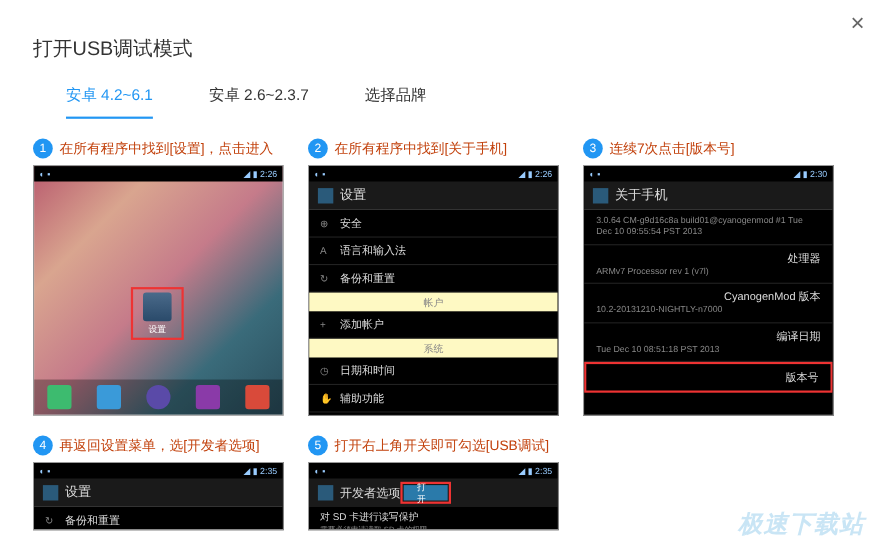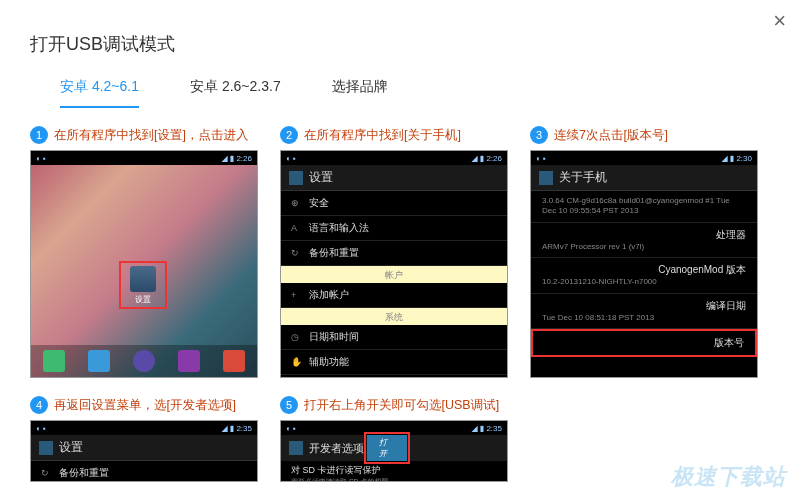--- a/index.html
+++ b/index.html
@@ -30,21 +30,21 @@
 .dock { position: absolute; bottom: 0; left: 0; right: 0; height: 32px; background: rgba(0,0,0,.3); display: flex; justify-content: space-around; align-items: center; }
 .dock .dico { width: 22px; height: 22px; border-radius: 3px; }
 .about-list { background: #000; color: #ccc; font-size: 9px; }
 .ablock { padding: 5px 11px; border-bottom: 1px solid #222; }
 .ablock .hd { color: #ddd; font-size: 10px; text-align: right; }
 .ablock .sub { color: #888; font-size: 8px; line-height: 1.3; }
 .ablock.hl { border: 2px solid #e33; }
 .phone-sm { width: 228px; height: 62px; background: #000; border: 1px solid #999; overflow: hidden; }
 .dev-title { height: 26px; background: #1a1a1a; color: #ddd; font-size: 11px; display: flex; align-items: center; padding: 0 8px; }
 .toggle { border: 2px solid #e33; padding: 1px; }
-.toggle-in { width: 40px; height: 26px; background: #2a7aaa; color: #fff; font-size: 8px; display: flex; align-items: center; justify-content: flex-end; padding: 0 20px; font-style: italic; }
+.toggle-in { width: 40px; height: 14px; background: #2a7aaa; color: #fff; font-size: 8px; display: flex; align-items: center; justify-content: flex-end; padding: 0 20px; }
 .watermark { position: absolute; right: 14px; bottom: 8px; font-size: 22px; color: #c9e5f5; font-style: italic; font-weight: bold; letter-spacing: 1px; }
 </style>
 </head>
 <body>
 
 <div class="modal">
   <div class="close">×</div>
   <div class="title">打开USB调试模式</div>
 
   <div class="tabs">

